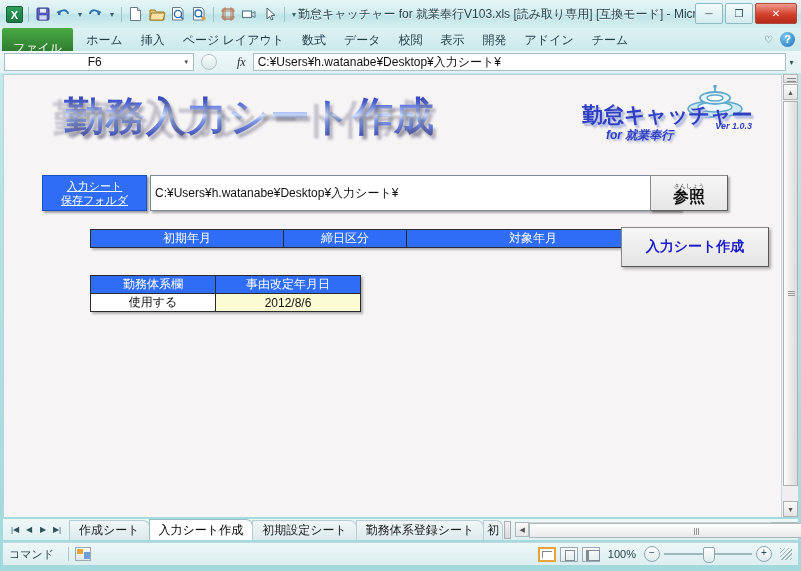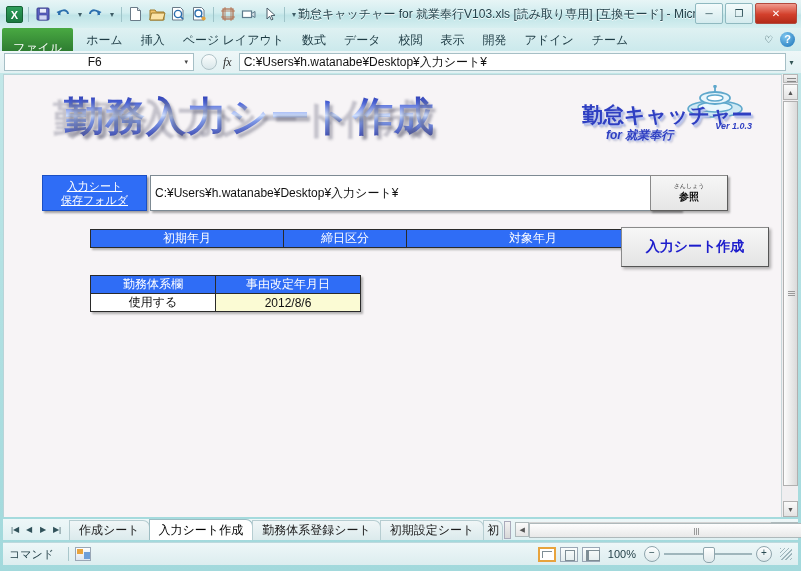--- a/index.html
+++ b/index.html
@@ -79,21 +79,21 @@
     position:absolute;left:0;top:51px;width:801px;height:22px;
     background:linear-gradient(to bottom,#eef7f8,#e2f1f3);
     display:flex;align-items:center;padding:0 4px;box-sizing:border-box;
   }
   .namebox{
     width:190px;height:18px;background:#fff;border:1px solid #a6bfc6;
     display:flex;align-items:center;box-sizing:border-box;
   }
   .namebox .nb-text{flex:1;text-align:center;font-size:12px;color:#111;}
   .namebox .nb-arrow{font-size:7px;color:#444;padding-right:5px;}
-  .fx-group{display:flex;align-items:center;gap:6px;padding:0 7px;}
+  .fx-group{display:flex;align-items:center;gap:20px;padding:0 7px;}
   .fx-circ{
     width:14px;height:14px;border-radius:50%;
     background:linear-gradient(to bottom,#fbfdfd,#d9e7ea);
     border:1px solid #b0c3c8;
   }
   .fx-lbl{font-style:italic;font-family:"Liberation Serif",serif;font-size:12px;color:#2b2b2b;}
   .formula-input{
     flex:1;height:18px;background:#fff;border:1px solid #a6bfc6;
     display:flex;align-items:center;padding-left:4px;box-sizing:border-box;
     font-size:12px;color:#111;
@@ -166,21 +166,21 @@
     margin-left:3px;
   }
   .btn-ref{
     position:absolute;left:646px;top:100px;width:78px;height:36px;
     background:linear-gradient(to bottom,#f6f6f6,#e6e6e6);
     border:1px solid #8a8a8a;border-right-color:#5d5d5d;border-bottom-color:#5d5d5d;
     box-sizing:border-box;
     display:flex;flex-direction:column;align-items:center;justify-content:center;
     box-shadow:1.5px 1.5px 2px rgba(0,0,0,.3);
   }
-  .btn-ref .main{font-size:10px;color:#111;font-weight:bold;line-height:13px;}
+  .btn-ref .main{font-size:16px;color:#111;font-weight:bold;line-height:13px;}
   .btn-ref .ruby{font-size:6px;color:#333;line-height:7px;}
 
   
   .tbl{position:absolute;border-collapse:collapse;box-shadow:1.5px 1.5px 2px rgba(0,0,0,.28);margin-left:48px;}
   .tbl td{
     border:1px solid #2a2a2a;font-size:12px;text-align:center;
     height:17px;padding:0 2px;color:#111;background:#fff;
   }
   .tbl td.hd{background:#2f6df6;color:#fff;font-weight:normal;}
   .tbl td.yl{background:#fbfbd4;}
@@ -496,22 +496,22 @@
 
   <div class="tabbar">
     <div class="navbtns">
       <span>|◀</span>
       <span>◀</span>
       <span>▶</span>
       <span>▶|</span>
     </div>
     <div class="stab">作成シート</div>
     <div class="stab active">入力シート作成</div>
+    <div class="stab">初期設定シート</div>
     <div class="stab">勤務体系登録シート</div>
-    <div class="stab">初期設定シート</div>
     <div class="stab clip">初</div>
     <div class="hsplit"></div>
     <div class="hscroll">
       <div class="hs-arrow">◀</div>
       <div class="hs-track">
         <div class="hs-thumb"></div>
       </div>
       <div class="hs-arrow">▶</div>
       <div class="hs-end"></div>
     </div>

